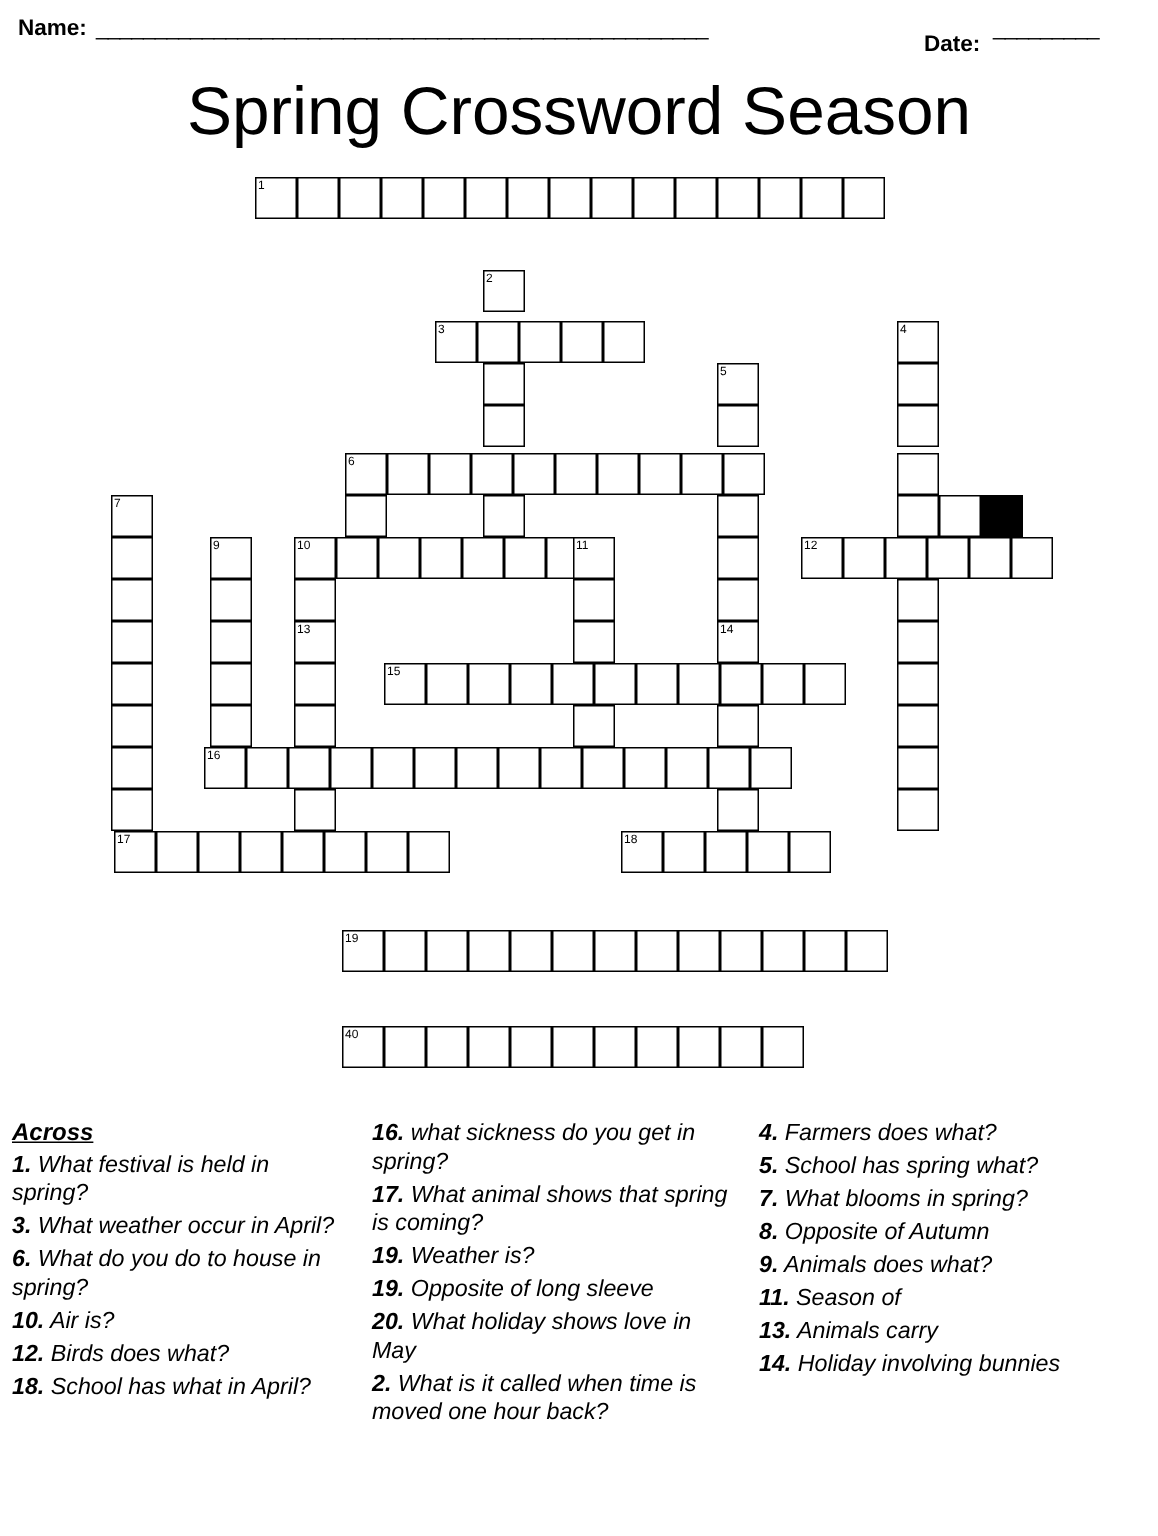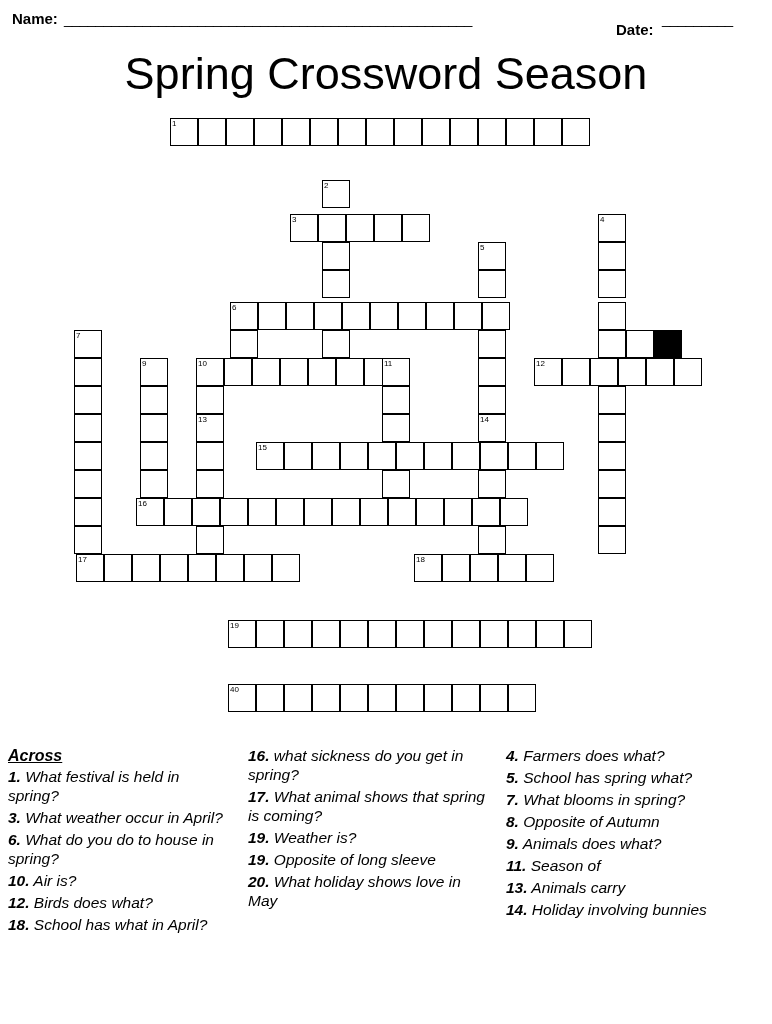--- a/index.html
+++ b/index.html
@@ -351,20 +351,21 @@
         <div class="clue"><b>10.</b> Air is?</div>
         <div class="clue"><b>12.</b> Birds does what?</div>
         <div class="clue"><b>18.</b> School has what in April?</div>
       </div>
     <div class="clue-col col2" id="clue-col-2">
         <div class="clue"><b>16.</b> what sickness do you get in spring?</div>
         <div class="clue"><b>17.</b> What animal shows that spring is coming?</div>
         <div class="clue"><b>19.</b> Weather is?</div>
         <div class="clue"><b>19.</b> Opposite of long sleeve</div>
         <div class="clue"><b>20.</b> What holiday shows love in May</div>
+        <div class="clue"><b>2.</b> What is it called when time is moved one hour back?</div>
       </div>
     <div class="clue-col col3" id="clue-col-3">
         <div class="clue"><b>4.</b> Farmers does what?</div>
         <div class="clue"><b>5.</b> School has spring what?</div>
         <div class="clue"><b>7.</b> What blooms in spring?</div>
         <div class="clue"><b>8.</b> Opposite of Autumn</div>
         <div class="clue"><b>9.</b> Animals does what?</div>
         <div class="clue"><b>11.</b> Season of</div>
         <div class="clue"><b>13.</b> Animals carry</div>
         <div class="clue"><b>14.</b> Holiday involving bunnies</div>

